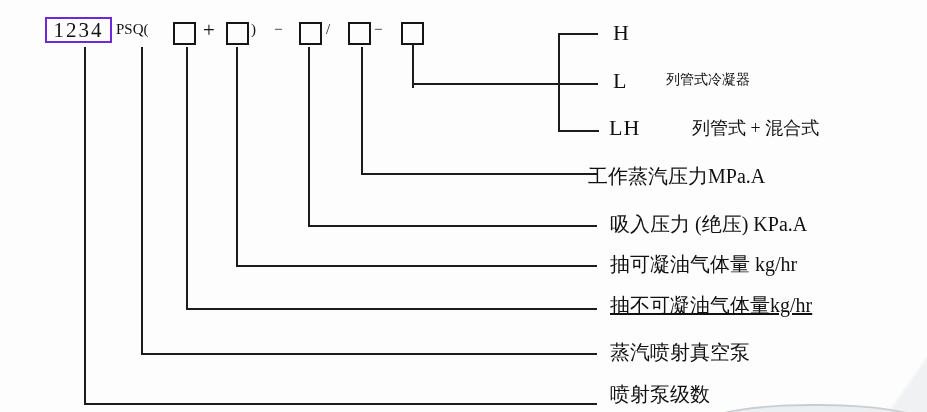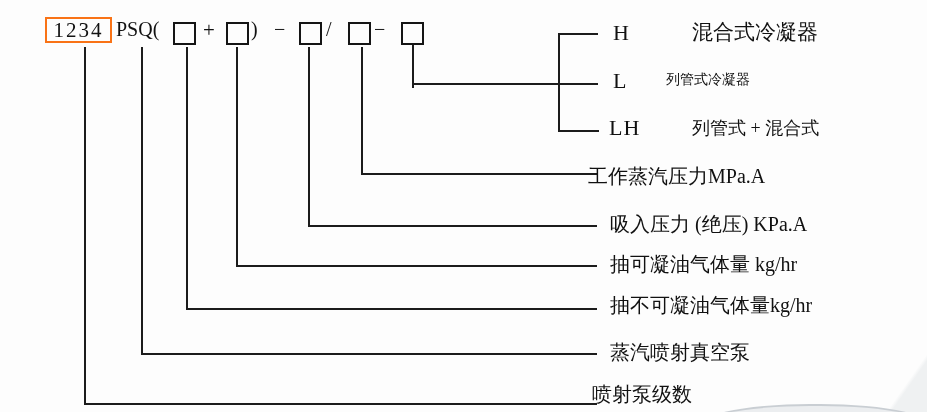--- a/index.html
+++ b/index.html
@@ -8,27 +8,27 @@
     overflow:hidden;
     font-family:"Liberation Serif","DejaVu Serif",serif;
     color:#111;
   }
   
   .vln{position:absolute;width:2px;background:#1c1c1c;}
   .hln{position:absolute;height:2px;background:#1c1c1c;}
   
   .stagebox{
     position:absolute;left:45px;top:17px;width:63px;height:22px;
-    border:2px solid #f97316;display:flex;align-items:center;justify-content:center;
+    border:2px solid #6d28d9;display:flex;align-items:center;justify-content:center;
     font-size:21px;letter-spacing:2px;
   }
   .sq{
     position:absolute;top:22px;width:19px;height:19px;border:2px solid #151515;background:#fdfdfd;
   }
-  .fchar{position:absolute;font-size:20px;line-height:26px;white-space:nowrap;}
+  .fchar{position:absolute;font-size:15px;line-height:26px;white-space:nowrap;}
   
   .lbl{position:absolute;font-size:20px;line-height:24px;white-space:nowrap;}
   .code{position:absolute;font-size:22px;line-height:24px;letter-spacing:1px;white-space:nowrap;}
   
   .curl{
     position:absolute;left:858px;top:286px;width:140px;height:140px;
     background:linear-gradient(125deg,rgba(0,0,0,0) 49%,#eff1f2 51%);
   }
   .band{
     position:absolute;left:690px;top:404px;width:250px;height:26px;
@@ -75,27 +75,26 @@
 
   <div class="hln" style="left:412px;top:83px;width:186px;"></div>
   <div class="vln" style="left:558px;top:33px;height:99px;"></div>
   <div class="hln" style="left:558px;top:33px;width:40px;"></div>
   <div class="hln" style="left:558px;top:130px;width:41px;"></div>
 
   <div class="code" style="left:613px;top:21px;">H</div>
   <div class="code" style="left:613px;top:69px;">L</div>
   <div class="code" style="left:609px;top:116px;">LH</div>
 
-  <div class="lbl" style="left:692px;top:20px;font-size:21px;">混合式冷凝器</div>
   <div class="lbl" style="left:666px;top:68px;font-size:14px;">列管式冷凝器</div>
   <div class="lbl" style="left:692px;top:116px;font-size:18px;">列管式 + 混合式</div>
 
   <div class="lbl" style="left:588px;top:164px;text-align:right;">工作蒸汽压力MPa.A</div>
   <div class="lbl" style="left:610px;top:252px;">抽可凝油气体量 kg/hr</div>
   <div class="lbl" style="left:610px;top:212px;">吸入压力 (绝压) KPa.A</div>
-  <div class="lbl" style="left:610px;top:293px;">抽不可凝油气体量kg/hr</div>
+  <div class="lbl" style="left:610px;top:293px;text-decoration:underline;">抽不可凝油气体量kg/hr</div>
   <div class="lbl" style="left:610px;top:340px;">蒸汽喷射真空泵</div>
-  <div class="lbl" style="left:592px;top:382px;text-align:center;">喷射泵级数</div>
+  <div class="lbl" style="left:610px;top:382px;text-align:center;">喷射泵级数</div>
 
   <div class="curl"></div>
   <div class="band"></div>
 
 </div>
 
 </body></html>

